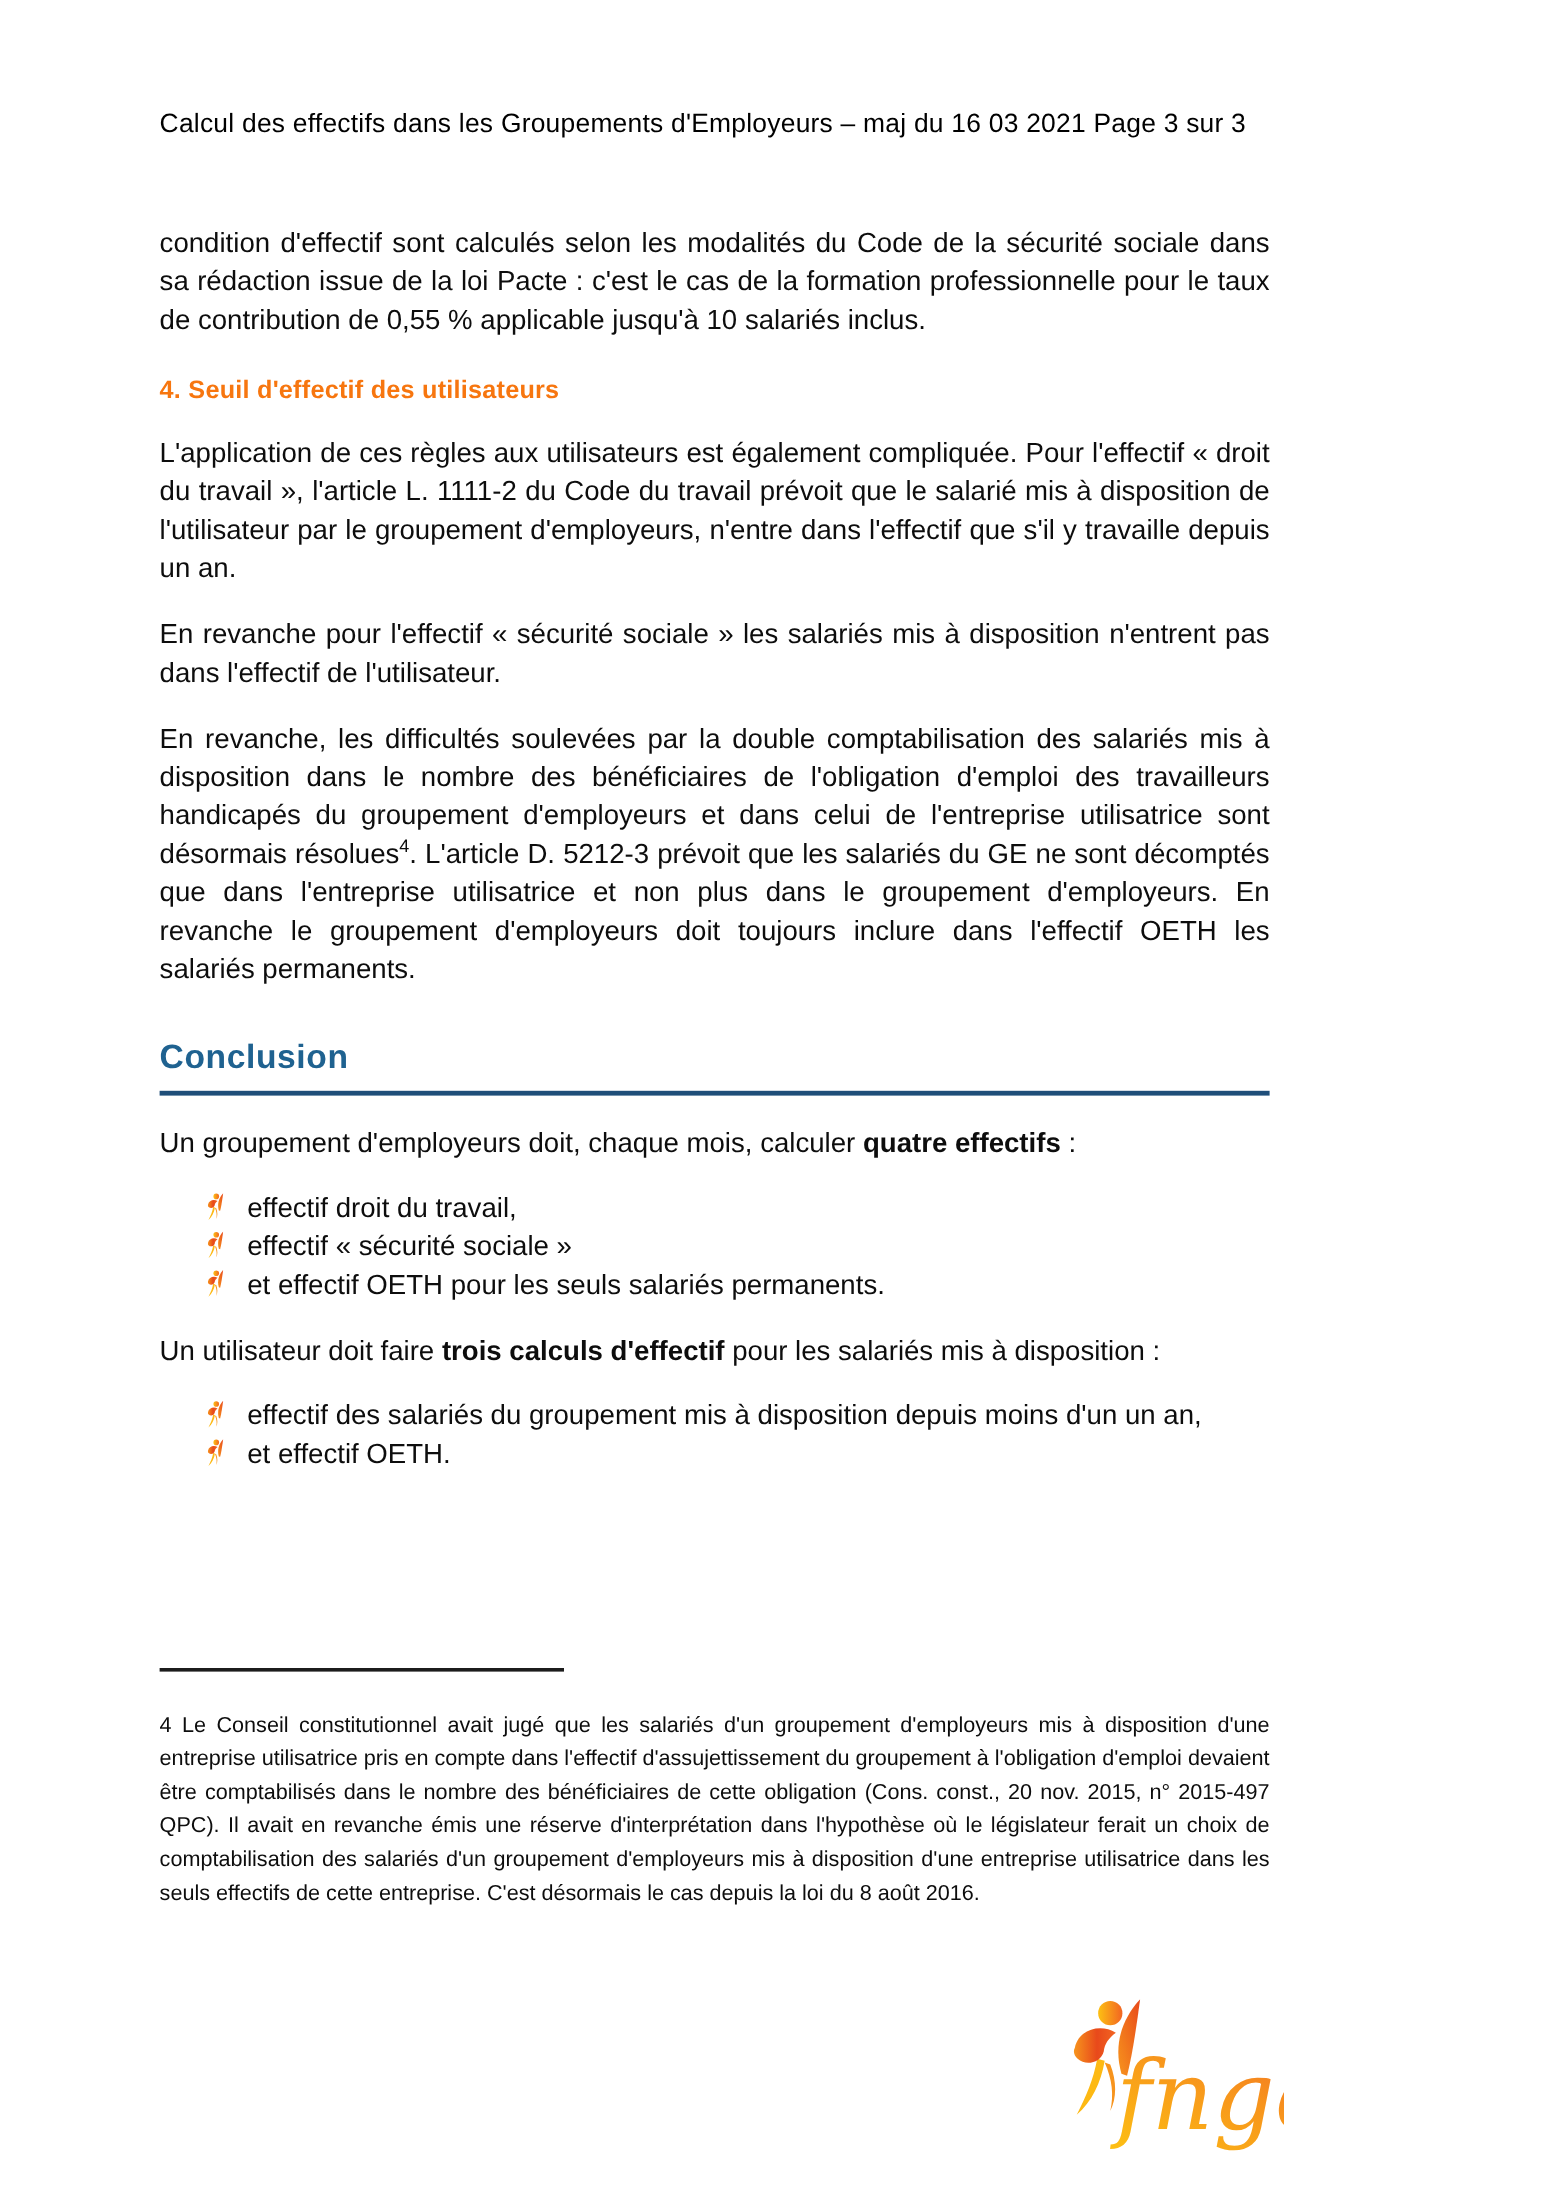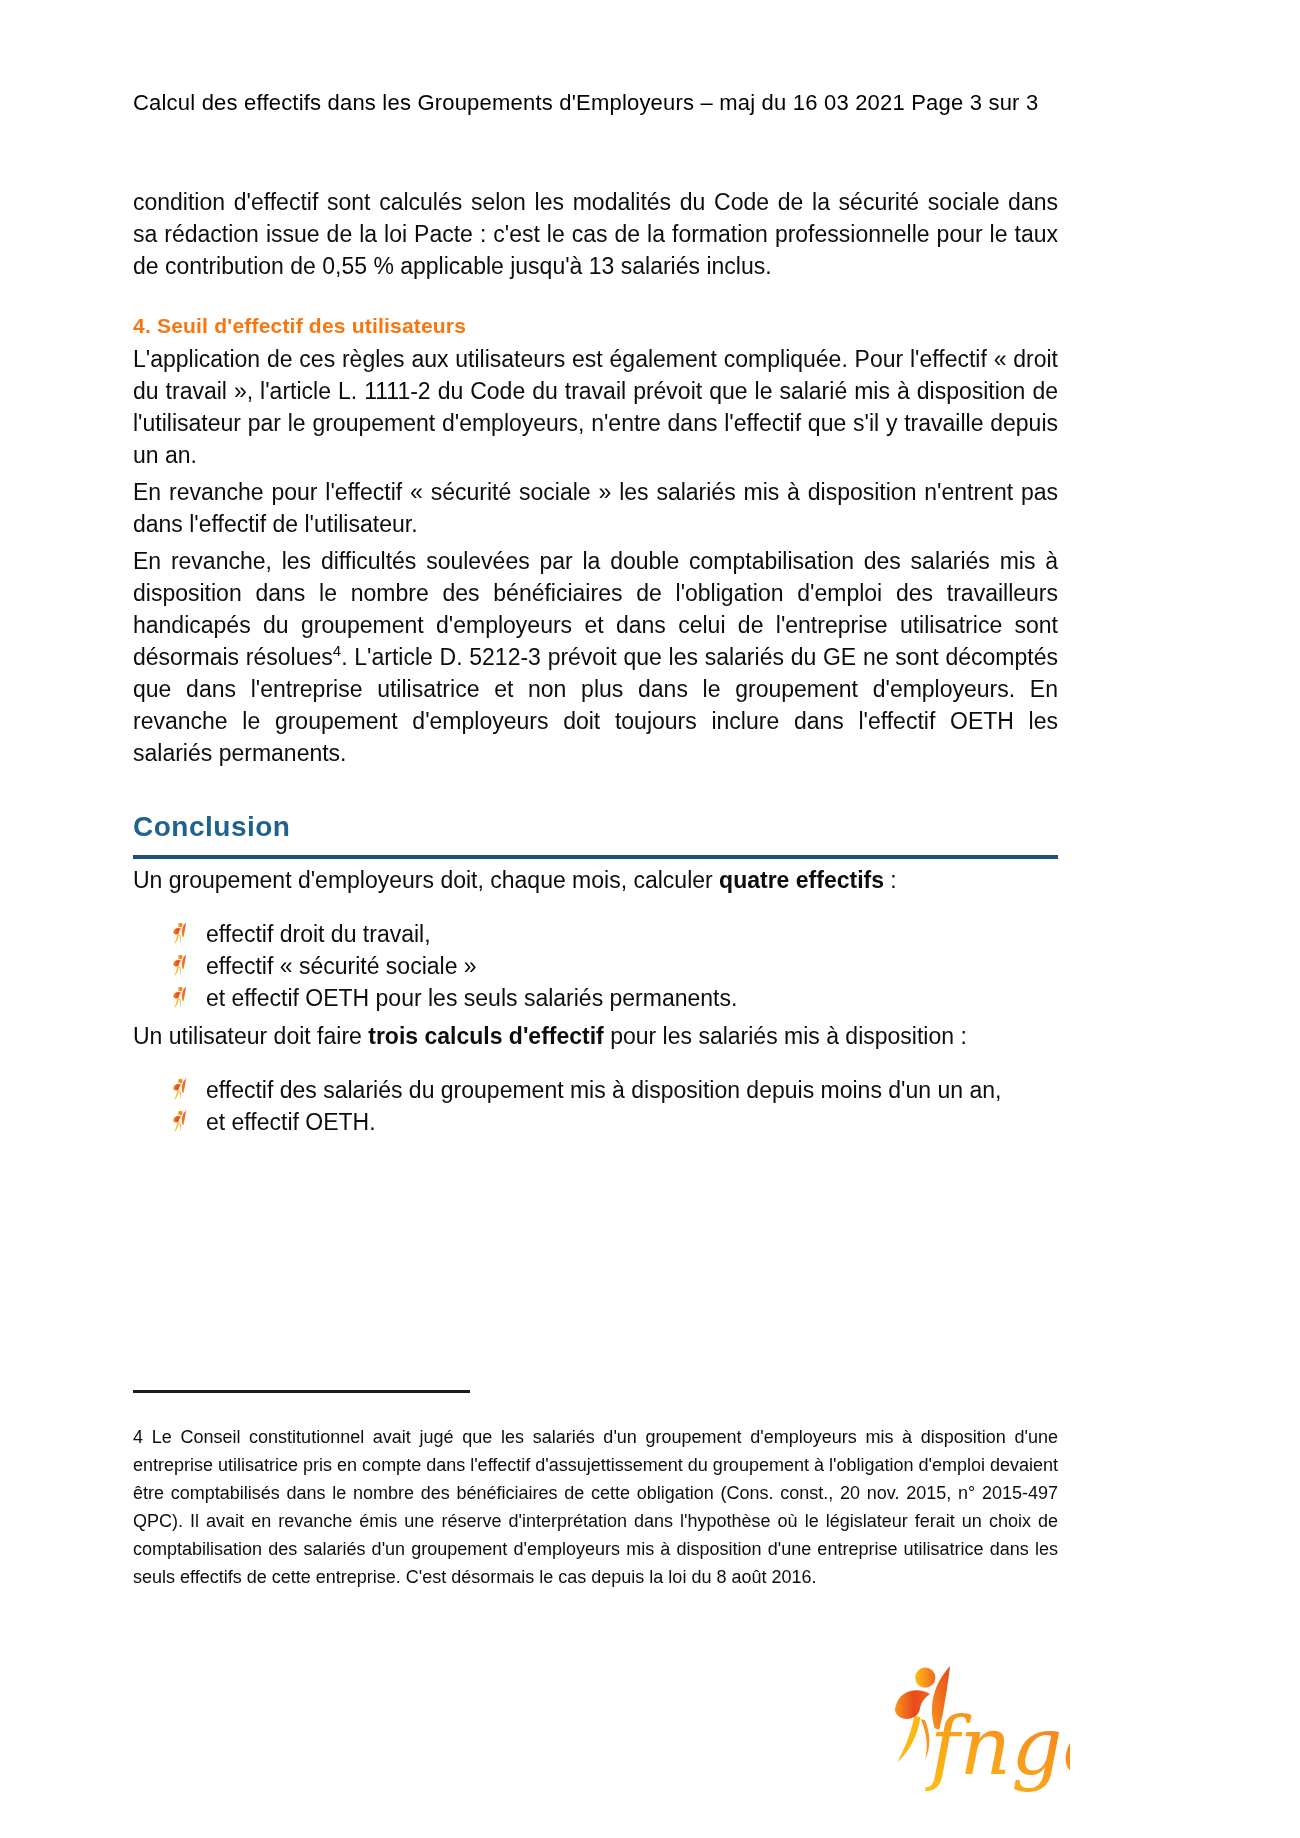--- a/index.html
+++ b/index.html
@@ -16,21 +16,21 @@
 
   .doc-header {
     padding-top:90px;
     font-size:22px;
     color:#000000;
     letter-spacing:0.2px;
     white-space:nowrap;
   }
 
   p.body-para {
-    margin-top:5px;
+    margin-top:23px;
     font-size:23px;
     line-height:32px;
     text-align:justify;
     color:#0d0d0d;
   }
   p.intro { margin-top:70px; }
 
   h2.section-heading {
     margin-top:32px;
     font-size:21px;
@@ -135,21 +135,21 @@
       <circle cx="40" cy="15" r="13" fill="url(#gHead)"></circle>
     </symbol>
   </defs>
 </svg>
 
 <div class="page">
   <div class="content">
 
     <div class="doc-header">Calcul des effectifs dans les Groupements d'Employeurs – maj du 16 03 2021  Page 3 sur 3</div>
 
-    <p class="body-para intro">condition d'effectif sont calculés selon les modalités du Code de la sécurité sociale dans sa rédaction issue de la loi Pacte : c'est le cas de la formation professionnelle pour le taux de contribution de 0,55 %  applicable jusqu'à 13 salariés inclus.</p>
+    <p class="body-para intro">condition d'effectif sont calculés selon les modalités du Code de la sécurité sociale dans sa rédaction issue de la loi Pacte : c'est le cas de la formation professionnelle pour le taux de contribution de 0,55 %  applicable jusqu'à 10 salariés inclus.</p>
 
     <h2 class="section-heading" style="color:#F7760F">4. Seuil d'effectif des utilisateurs</h2>
 
     <p class="body-para">L'application de ces règles aux utilisateurs est également compliquée. Pour l'effectif « droit du travail », l'article L. 1111-2 du Code du travail prévoit que le salarié mis à disposition de l'utilisateur par le groupement d'employeurs, n'entre dans l'effectif que s'il y travaille depuis un an.</p>
     <p class="body-para">En revanche pour  l'effectif « sécurité sociale » les salariés mis à disposition n'entrent pas dans l'effectif de l'utilisateur.</p>
     <p class="body-para"><span>En revanche, les difficultés soulevées par la double comptabilisation des salariés mis à disposition dans le nombre des bénéficiaires de l'obligation d'emploi des travailleurs handicapés du groupement d'employeurs et dans celui de l'entreprise utilisatrice sont désormais résolues</span><sup class="fn-ref">4</sup><span>. L'article D. 5212-3 prévoit que les  salariés du GE ne sont décomptés que dans l'entreprise utilisatrice et non plus dans le groupement d'employeurs. En revanche le groupement d'employeurs doit toujours inclure dans l'effectif OETH les salariés permanents.</span></p>
 
     <h1 class="conclusion-title" style="color:#1F6290">Conclusion</h1>
     <div class="conclusion-rule"></div>
 

